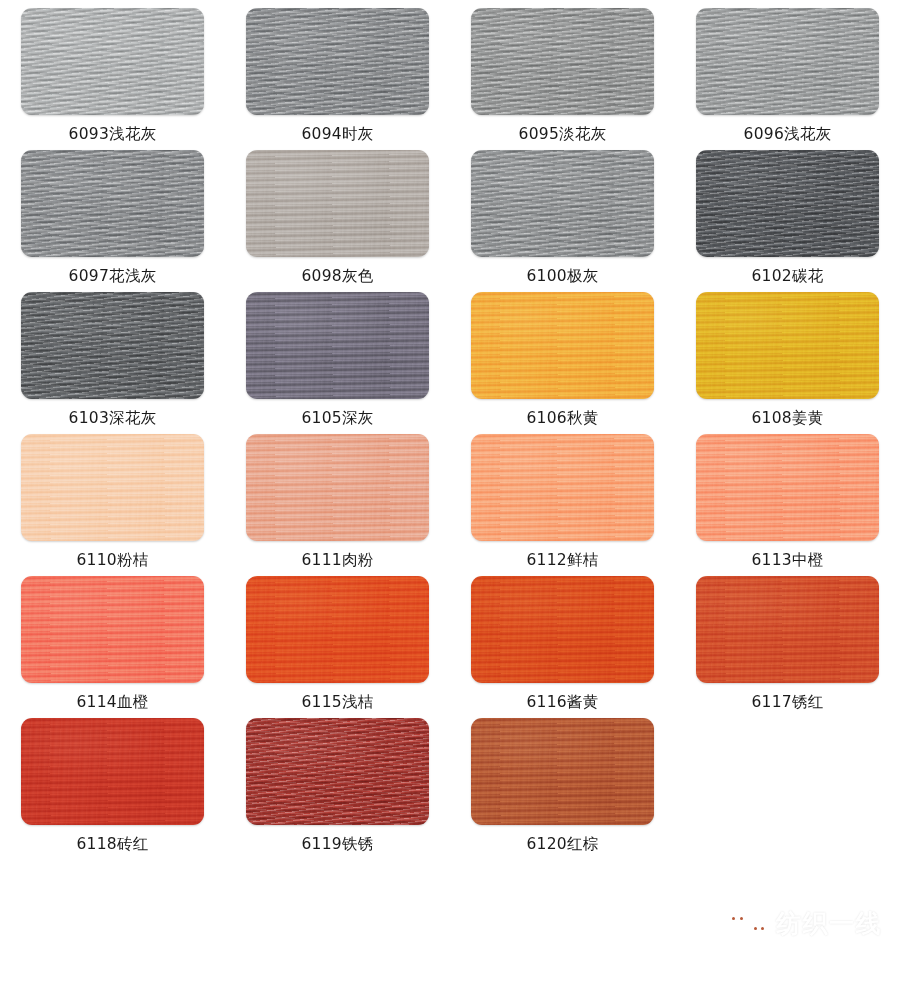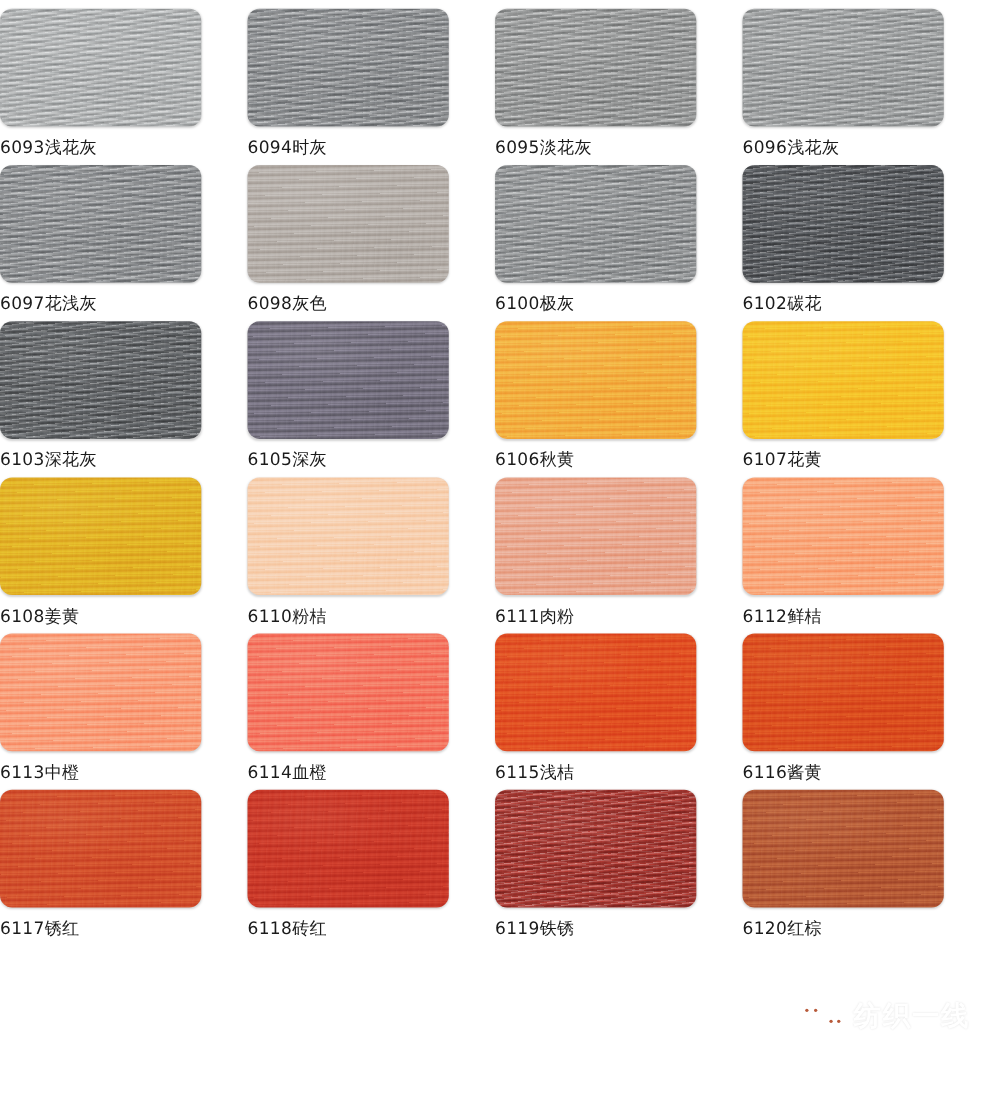--- a/index.html
+++ b/index.html
@@ -20,21 +20,21 @@
     grid-template-columns: repeat(4, 225px);
     grid-template-rows: repeat(7, 142px);
     align-content: start;
     padding-top: 8px;
   }
 
   .swatch-cell {
     position: relative;
     display: flex;
     flex-direction: column;
-    align-items: flex-start;
+    align-items: center;
   }
 
   .swatch-chip {
     width: 183px;
     height: 107px;
     border-radius: 11px;
     position: relative;
     overflow: hidden;
     box-shadow: 0 1px 2px rgba(0,0,0,0.18);
   }
@@ -237,24 +237,20 @@
     </div>
     <div class="swatch-cell">
       <div class="swatch-chip" style="background: rgb(110, 106, 120);"></div>
       <div class="swatch-label">6105深灰</div>
     </div>
     <div class="swatch-cell">
       <div class="swatch-chip" style="background: rgb(242, 169, 59);"></div>
       <div class="swatch-label">6106秋黄</div>
     </div>
     <div class="swatch-cell">
-      <div class="swatch-chip" style="background: rgb(245, 189, 39);"></div>
-      <div class="swatch-label">6107花黄</div>
-    </div>
-    <div class="swatch-cell">
       <div class="swatch-chip" style="background: rgb(224, 173, 35);"></div>
       <div class="swatch-label">6108姜黄</div>
     </div>
     <div class="swatch-cell">
       <div class="swatch-chip" style="background: rgb(247, 205, 171);"></div>
       <div class="swatch-label">6110粉桔</div>
     </div>
     <div class="swatch-cell">
       <div class="swatch-chip" style="background: rgb(232, 163, 137);"></div>
       <div class="swatch-label">6111肉粉</div>

